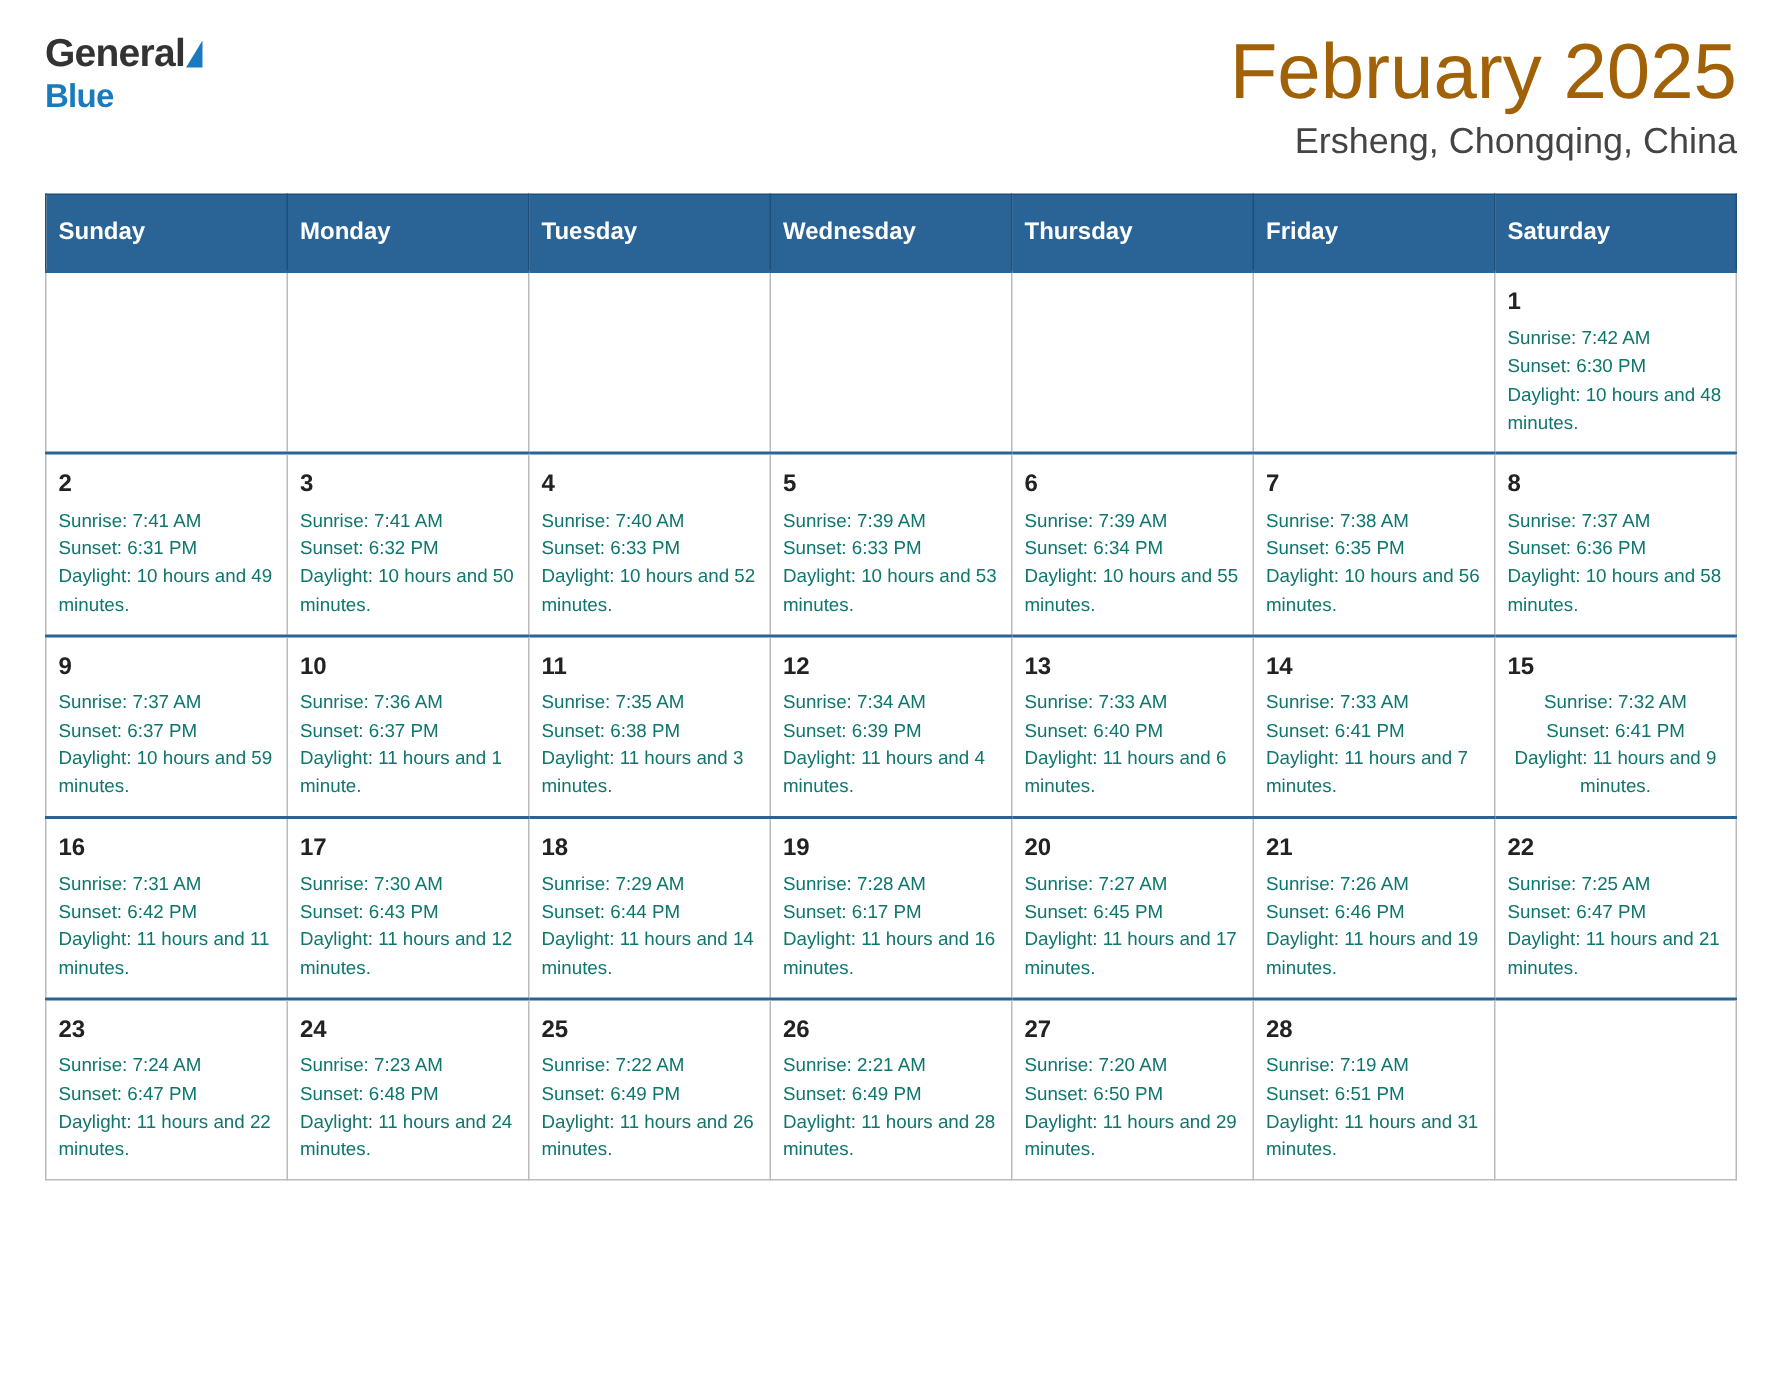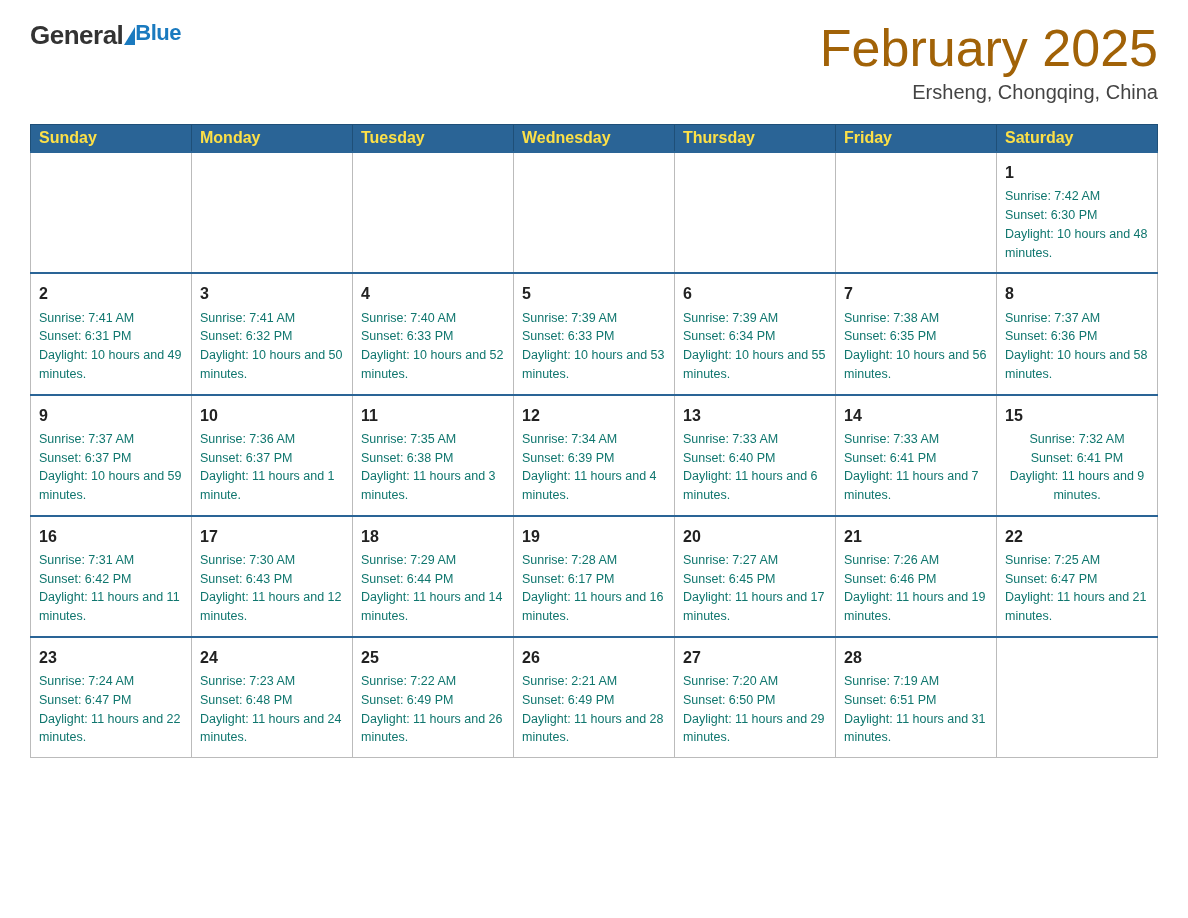--- a/index.html
+++ b/index.html
@@ -20,35 +20,35 @@
     .title-block {
       text-align: right;
     }
     .calendar-title {
       font-size: 52px;
       font-weight: normal;
       color: #a16207;
       line-height: 1.1;
     }
     .calendar-subtitle {
-      font-size: 20px;
+      font-size: 24px;
       color: #444;
       margin-top: 4px;
     }
     .calendar {
       width: 100%;
       border-collapse: collapse;
       border: 1px solid #999;
     }
     .calendar th {
       background: #2a6496;
-      color: #fde047;
+      color: #ffffff;
       font-size: 16px;
       font-weight: bold;
-      padding: 4px 8px;
+      padding: 16px 8px;
       text-align: left;
       border: 1px solid #1e4f78;
     }
     .calendar td {
       vertical-align: top;
       padding: 8px 8px 10px 8px;
       border: 1px solid #bbb;
       width: calc(100% / 7);
       min-height: 100px;
       background: #fff;
@@ -70,21 +70,21 @@
       font-size: 12.5px;
       color: #0f766e;
       line-height: 1.5;
     }
     .empty-cell {
       background: #f9f9f9;
     }
     
     .logo-wrapper {
       display: flex;
-      flex-direction: row;
+      flex-direction: column;
       align-items: flex-start;
     }
     .logo-row1 {
       display: flex;
       align-items: center;
     }
     .logo-general {
       font-size: 26px;
       font-weight: bold;
       color: #333;

